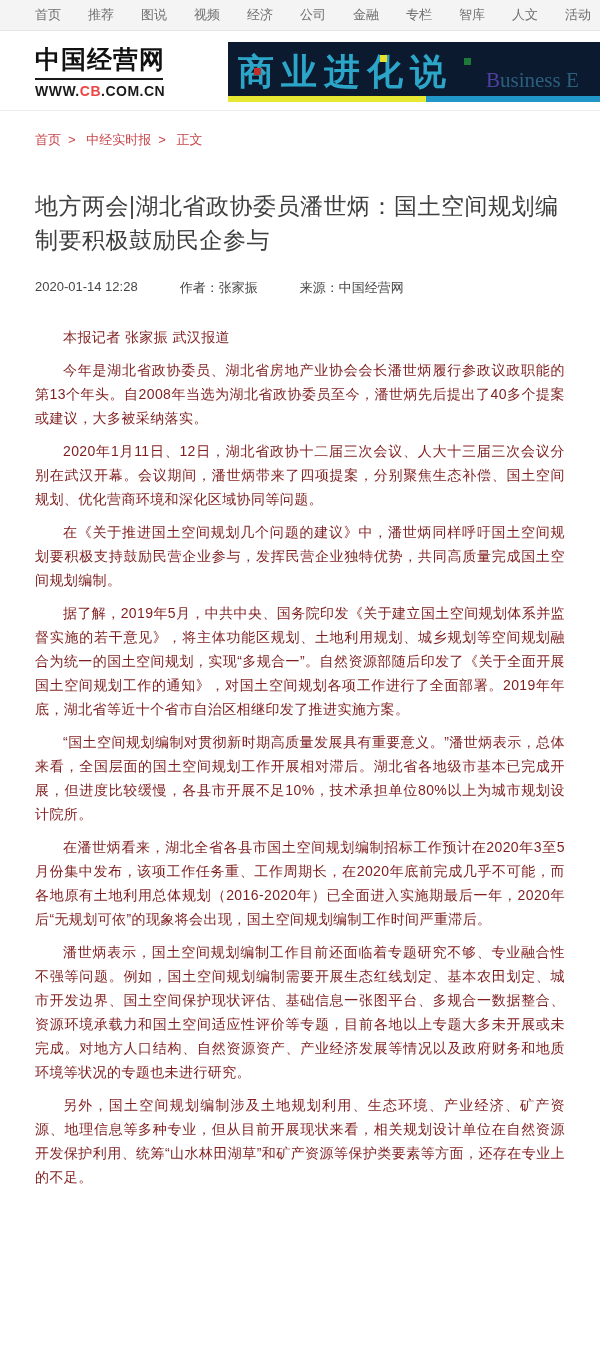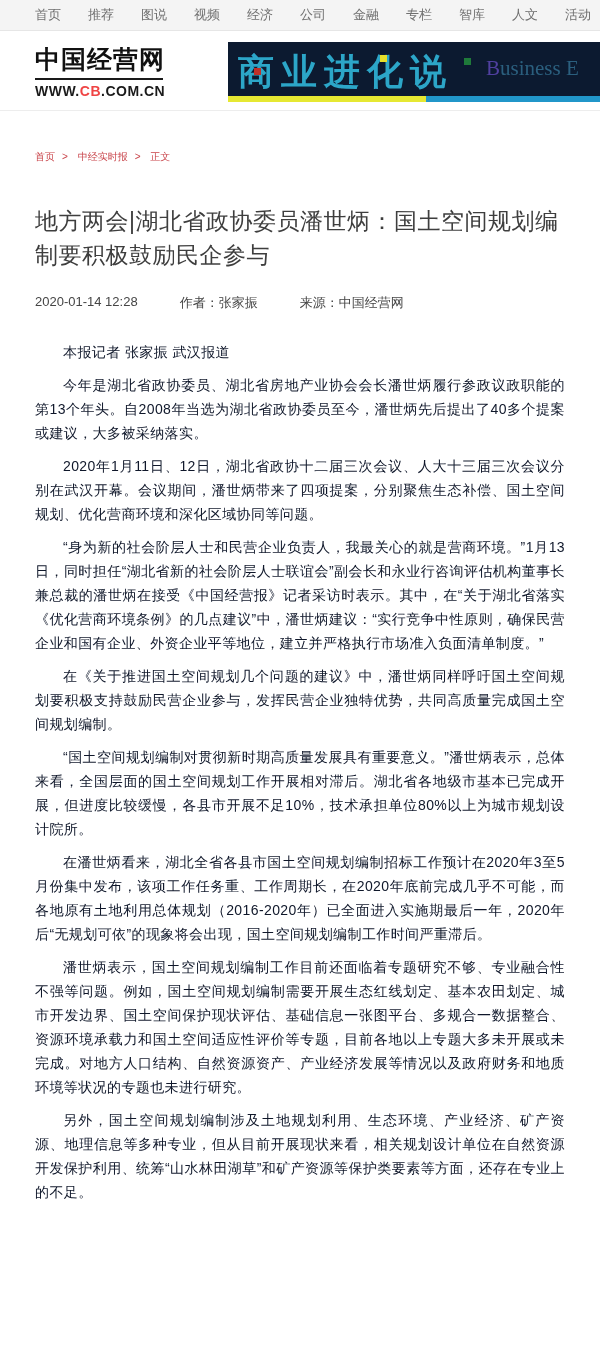--- a/index.html
+++ b/index.html
@@ -73,58 +73,58 @@
     top: 6px;
     font-size: 36px;
     font-weight: bold;
     color: #2ca6c8;
     letter-spacing: 7px;
     white-space: nowrap;
   }
   .banner-en {
     position: absolute;
     left: 258px;
-    top: 14px;
+    top: 26px;
     font-family: "Liberation Serif", "DejaVu Serif", serif;
     font-size: 21px;
     color: #2b5f7e;
     white-space: nowrap;
   }
   .banner-en::first-letter { color: #5040a0; }
   .sq { position: absolute; width: 7px; height: 7px; }
   .sq1 { left: 26px;  top: 26px; background: #c03028; }
   .sq2 { left: 152px; top: 13px; background: #e8e02a; }
   .sq3 { left: 236px; top: 16px; background: #1f7a3a; }
   .bar-left  { position: absolute; bottom: 0; left: 0;   width: 198px; height: 6px; background: #e6e832; }
   .bar-right { position: absolute; bottom: 0; left: 198px; width: 174px; height: 6px; background: #2196c9; }
 
   
   .main { padding: 0 35px; }
 
-  .breadcrumb { margin-top: 39px; font-size: 10px; }
+  .breadcrumb { margin-top: 20px; font-size: 13px; }
   .crumb { color: #c9454b; text-decoration: none; cursor: pointer; }
   .crumb-sep { color: #c9454b; margin: 0 7px; }
 
   .article-title {
     margin-top: 40px;
     font-size: 23px;
     line-height: 34px;
     font-weight: 500;
     color: #3e3e3e;
     letter-spacing: 0.5px;
   }
 
   .meta { margin-top: 22px; font-size: 13px; color: #454545; display: flex; }
   .meta .seg { margin-right: 42px; white-space: nowrap; }
 
   .article-body { margin-top: 28px; padding-bottom: 30px; }
   .para {
     font-size: 14px;
     line-height: 24px;
-    color: #0f172a;
+    color: #7f1d1d;
     text-indent: 2em;
     text-align: justify;
     letter-spacing: 0.4px;
     margin-bottom: 9px;
   }
 </style>
 </head>
 <body>
 
 <nav class="top-nav">
@@ -192,24 +192,24 @@
 
   <article class="article-body">
     <div>
 
         <p class="para">本报记者 张家振 武汉报道</p>
 
         <p class="para">今年是湖北省政协委员、湖北省房地产业协会会长潘世炳履行参政议政职能的第13个年头。自2008年当选为湖北省政协委员至今，潘世炳先后提出了40多个提案或建议，大多被采纳落实。</p>
 
         <p class="para">2020年1月11日、12日，湖北省政协十二届三次会议、人大十三届三次会议分别在武汉开幕。会议期间，潘世炳带来了四项提案，分别聚焦生态补偿、国土空间规划、优化营商环境和深化区域协同等问题。</p>
 
-        <p class="para">“身为新的社会阶层人士和民营企业负责人，我最关心的就是营商环境。”1月13日，同时担任“湖北省新的社会阶层人士联谊会”副会长和永业行咨询评估机构董事长兼总裁的潘世炳在接受《中国经营报》记者采访时表示。其中，在“关于湖北省落实《优化营商环境条例》的几点建议”中，潘世炳建议：“实行竞争中性原则，确保民营企业和国有企业、外资企业平等地位，建立并严格执行市场准入负面清单制度。”</p>
 
         <p class="para">在《关于推进国土空间规划几个问题的建议》中，潘世炳同样呼吁国土空间规划要积极支持鼓励民营企业参与，发挥民营企业独特优势，共同高质量完成国土空间规划编制。</p>
 
+        <p class="para">据了解，2019年5月，中共中央、国务院印发《关于建立国土空间规划体系并监督实施的若干意见》，将主体功能区规划、土地利用规划、城乡规划等空间规划融合为统一的国土空间规划，实现“多规合一”。自然资源部随后印发了《关于全面开展国土空间规划工作的通知》，对国土空间规划各项工作进行了全面部署。2019年年底，湖北省等近十个省市自治区相继印发了推进实施方案。</p>
 
         <p class="para">“国土空间规划编制对贯彻新时期高质量发展具有重要意义。”潘世炳表示，总体来看，全国层面的国土空间规划工作开展相对滞后。湖北省各地级市基本已完成开展，但进度比较缓慢，各县市开展不足10%，技术承担单位80%以上为城市规划设计院所。</p>
 
 
         <p class="para">在潘世炳看来，湖北全省各县市国土空间规划编制招标工作预计在2020年3至5月份集中发布，该项工作任务重、工作周期长，在2020年底前完成几乎不可能，而各地原有土地利用总体规划（2016-2020年）已全面进入实施期最后一年，2020年后“无规划可依”的现象将会出现，国土空间规划编制工作时间严重滞后。</p>
 
         <p class="para">潘世炳表示，国土空间规划编制工作目前还面临着专题研究不够、专业融合性不强等问题。例如，国土空间规划编制需要开展生态红线划定、基本农田划定、城市开发边界、国土空间保护现状评估、基础信息一张图平台、多规合一数据整合、资源环境承载力和国土空间适应性评价等专题，目前各地以上专题大多未开展或未完成。对地方人口结构、自然资源资产、产业经济发展等情况以及政府财务和地质环境等状况的专题也未进行研究。</p>
 
         <p class="para">另外，国土空间规划编制涉及土地规划利用、生态环境、产业经济、矿产资源、地理信息等多种专业，但从目前开展现状来看，相关规划设计单位在自然资源开发保护利用、统筹“山水林田湖草”和矿产资源等保护类要素等方面，还存在专业上的不足。</p>
 

